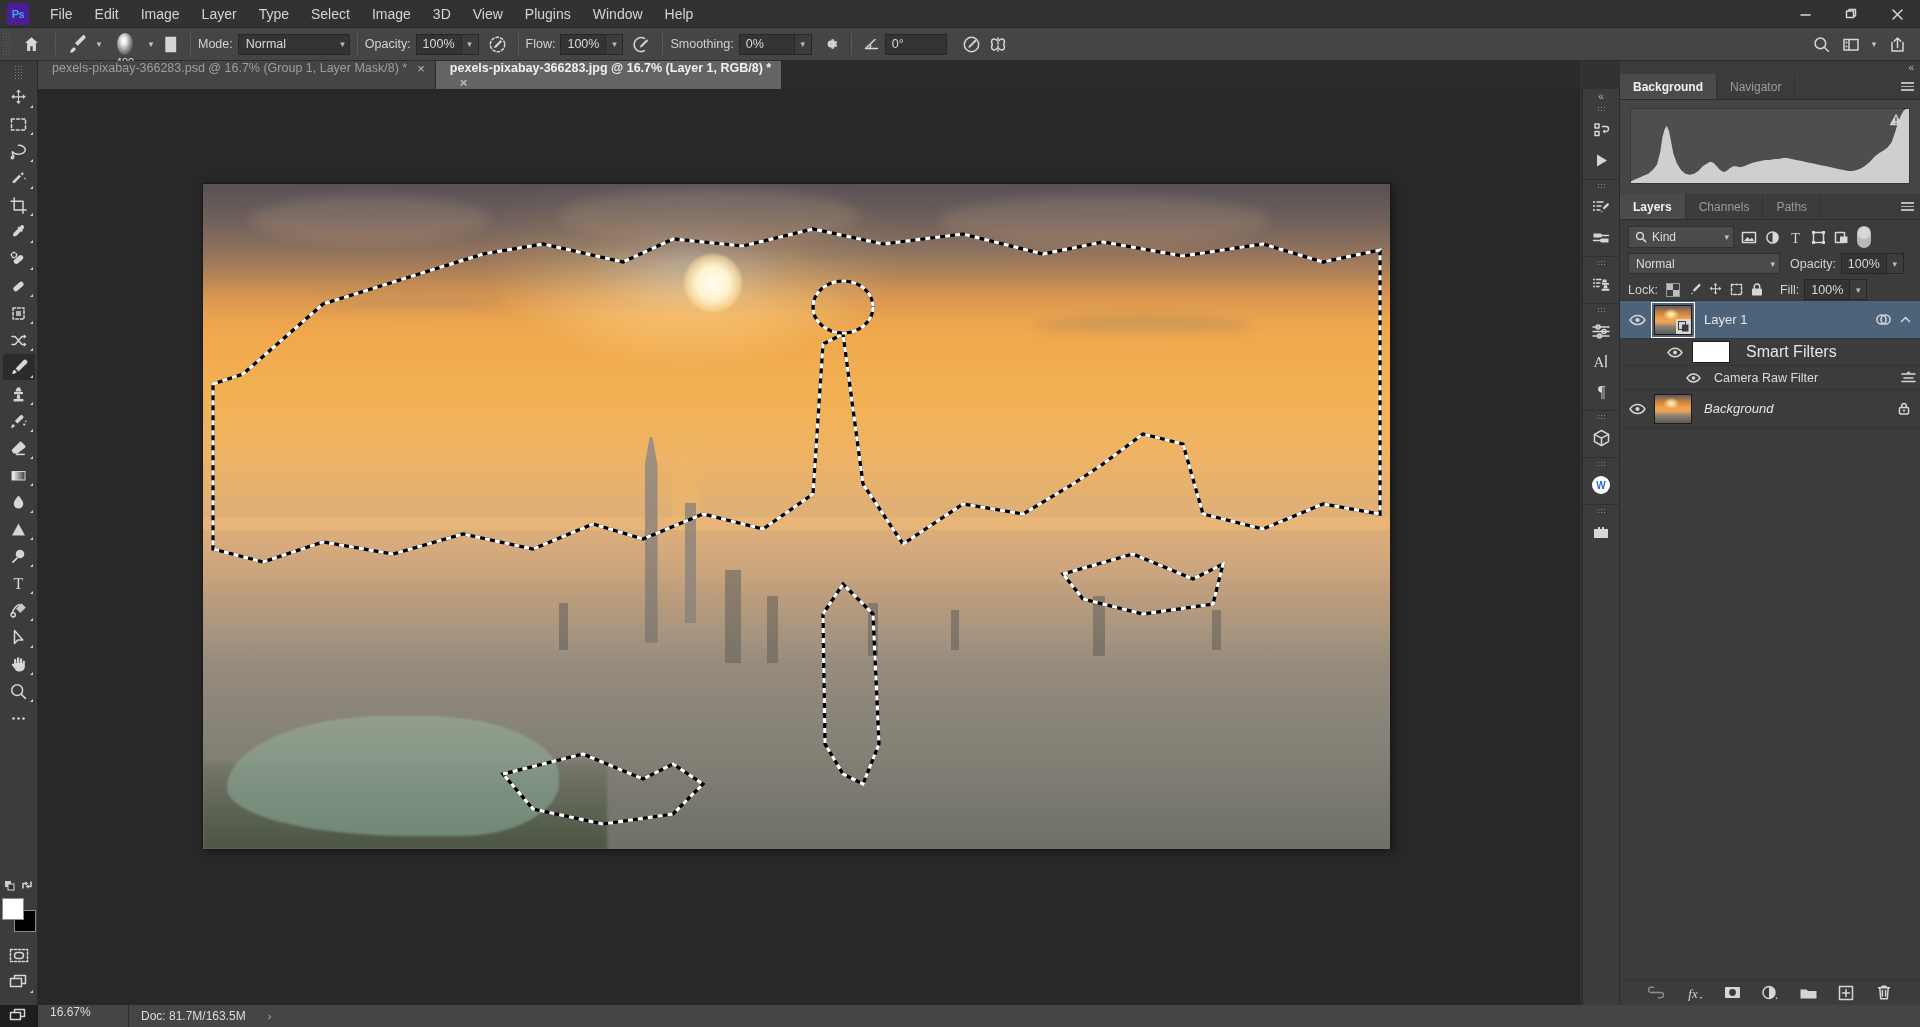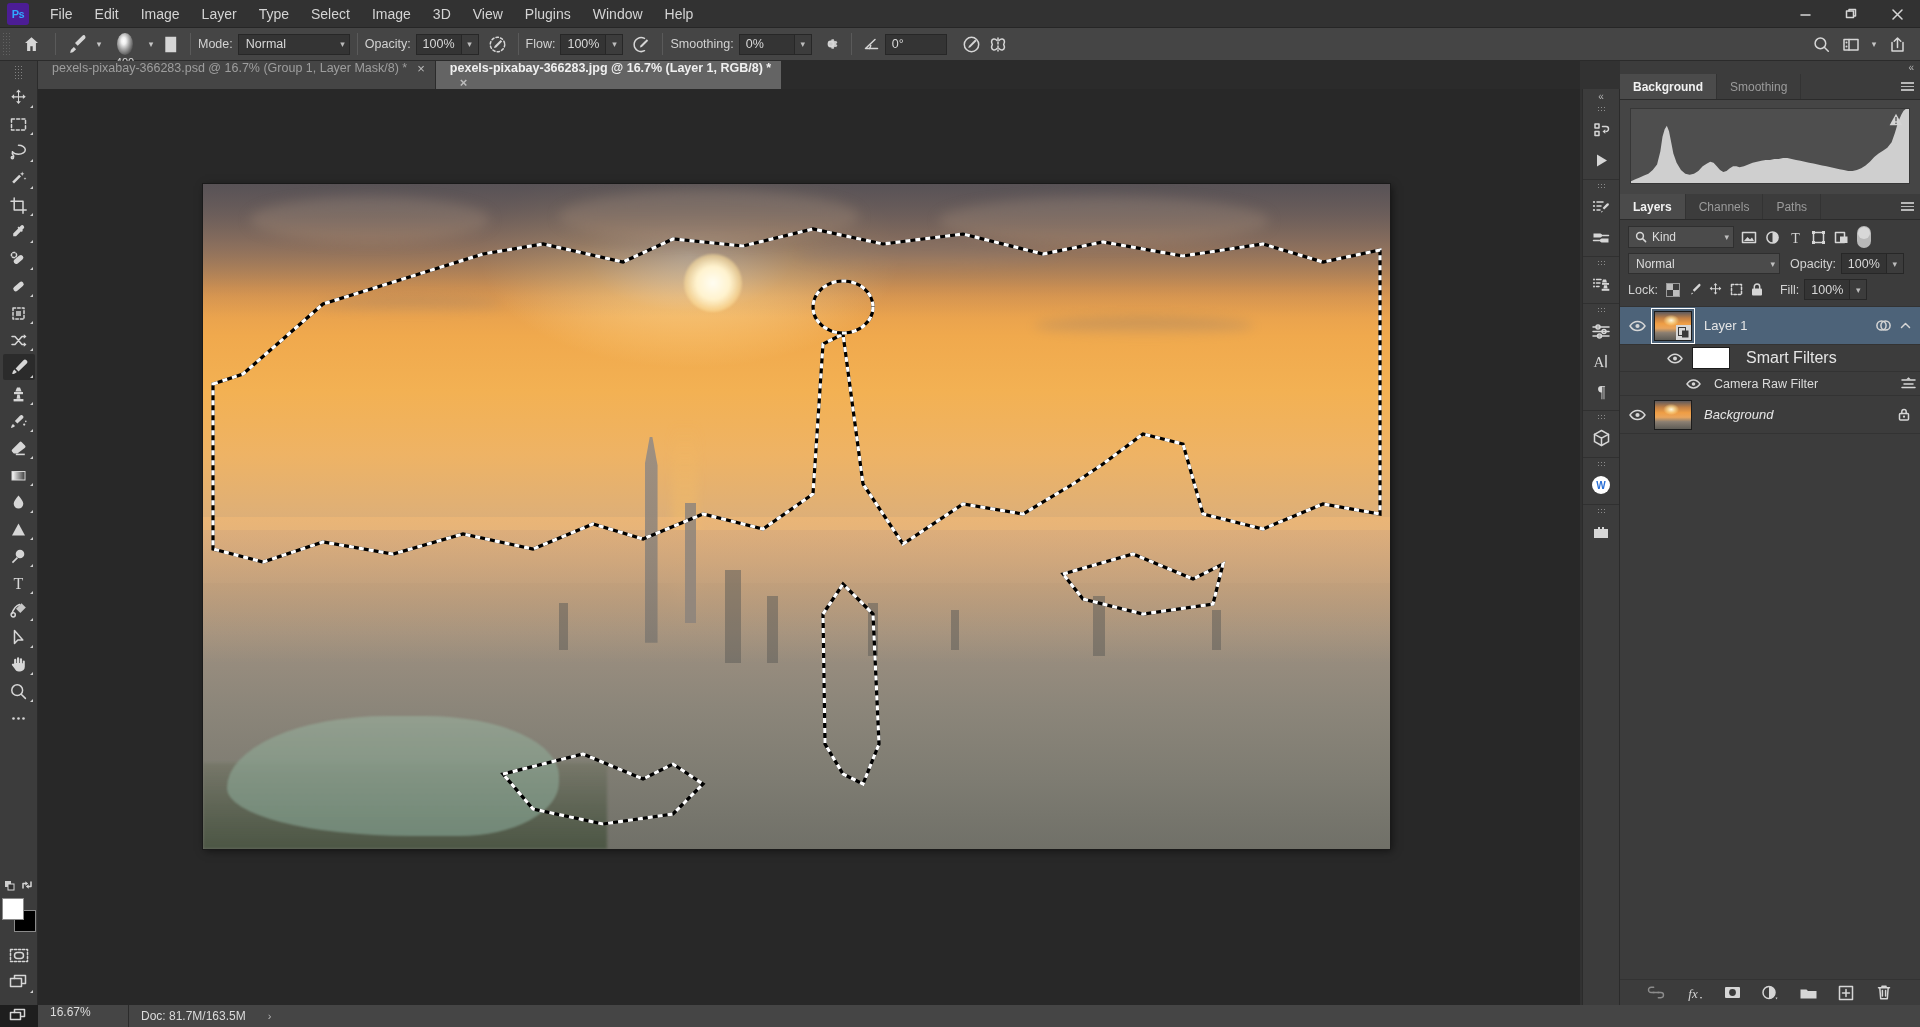--- a/index.html
+++ b/index.html
@@ -275,21 +275,21 @@
   .toggle-pill::after {
     content:""; position:absolute; left:1px; top:1px; width:12px; height:12px;
     border-radius:50%; background:#d8d8d8;
   }
   .lp-blend { display:flex; align-items:center; padding:0 8px 5px; }
   .blend-select {
     height:21px; flex:1; max-width:152px; background:#4b4b4b; border:1px solid #2f2f2f;
     display:flex; align-items:center; padding:0 4px 0 7px; font-size:12px; color:#dcdcdc;
   }
   .blend-select .sel-caret { margin-left:auto; font-size:9px; color:#c0c0c0;}
-  .lp-lock { display:flex; align-items:center; padding:0 8px 6px; }
+  .lp-lock { display:flex; align-items:center; padding:0 8px 0; }
   .lock-ico { width:21px; height:20px; display:flex; align-items:center; justify-content:center; }
   .lp-list { flex:1; background:#3c3c3c; overflow:hidden; border-top:1px solid #333; }
   .layer-row {
     display:flex; align-items:center; height:38px; padding:0 6px 0 0;
     border-bottom:1px solid #333; position:relative;
   }
   .layer-row.selected { background:#4d6379; }
   .eye-cell { width:34px; display:flex; align-items:center; justify-content:center; }
   .lthumb {
     width:38px; height:30px; border:1px solid #1c1c1c; overflow:hidden; position:relative;
@@ -893,21 +893,21 @@
   <div class="panels">
 
     <div class="panel-collapse">«</div>
 
     <div>
       <div class="panel-tabs">
         <div class="ptab active">
           <span>Background</span>
         </div>
         <div class="ptab">
-          <span>Smoothing</span>
+          <span>Navigator</span>
         </div>
         <div class="ptab-menu">
           <div class="hamburger">
               <i></i>
               <i></i>
               <i></i>
             </div>
         </div>
       </div>
       <div class="histo-panel">

